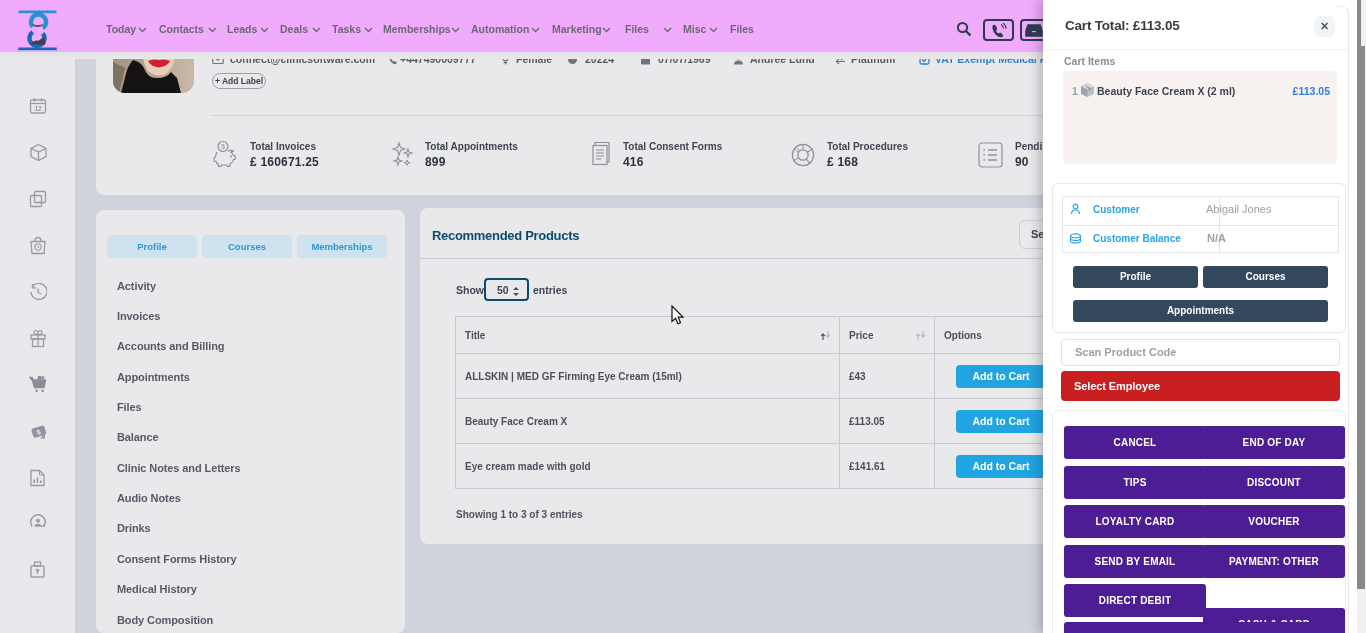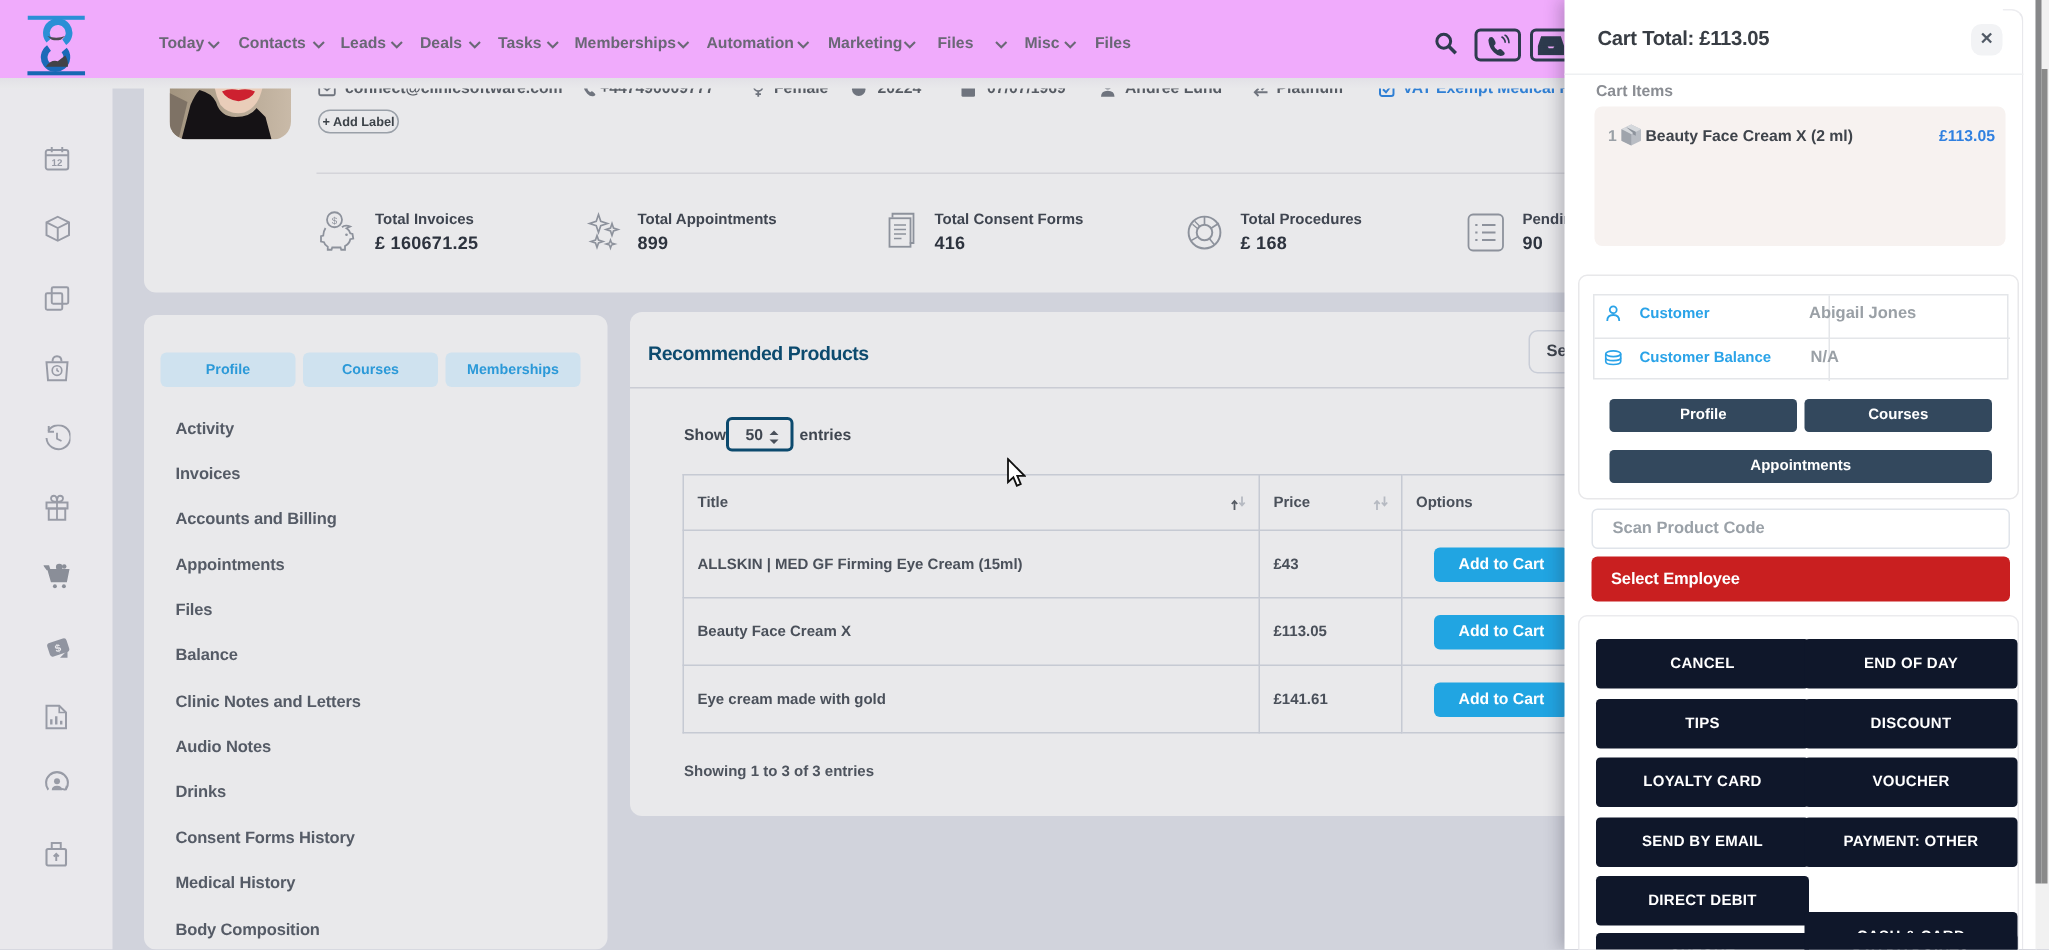--- a/index.html
+++ b/index.html
@@ -51,21 +51,21 @@
 #citems { left:21px; top:55px; font-size:10.5px; color:#8a8d93; font-weight:bold;}
 #cbox { left:20px; top:71px; width:274px; height:93px; background:#f7f2f0; border-radius:5px; }
 #ccard2 { left:9px; top:183px; width:294px; height:150px; border:1px solid #e8e8ea; border-radius:6px; background:#fff;}
 #ctbl { left:19px; top:196px; width:277px; height:57px; border:1px solid #e4e6e9; }
 #ctbl .hdiv { position:absolute; left:0; top:28px; width:277px; height:1px; background:#e4e6e9;}
 #ctbl .vdiv { position:absolute; left:156px; top:0; width:1px; height:57px; background:#e4e6e9;}
 .cbtn { position:absolute; background:#33485d; border-radius:3px; color:#fff; font-weight:bold; text-align:center; }
 #scan { left:18px; top:339px; width:279px; height:27px; border:1px solid #e0e4ea; border-radius:4px; font-size:11px; color:#9aa1a8; line-height:25px; padding-left:13px; font-weight:bold;}
 #semp { left:18px; top:371px; width:279px; height:30px; background:#c91f20; border-radius:4px; color:#fff; font-size:11px; font-weight:bold; line-height:30px; padding-left:13px; letter-spacing:-0.1px;}
 #ccard3 { left:9px; top:410px; width:294px; height:280px; border:1px solid #ebebee; border-radius:6px; background:#fff;}
-.gbtn { position:absolute; width:142px; height:33px; background:#0f172a; border-radius:3px; color:#fff; font-size:10px; font-weight:bold; text-align:center; line-height:33px; letter-spacing:.2px;}
+.gbtn { position:absolute; width:142px; height:33px; background:#4c1d95; border-radius:3px; color:#fff; font-size:10px; font-weight:bold; text-align:center; line-height:33px; letter-spacing:.2px;}
 
 #sbtrack { left:1357px; top:0; width:9px; height:633px; background:#f1f1f1; z-index:50;}
 #sbthumb1 { left:1357px; top:0px; width:4px; height:589px; background:#868789; z-index:51;}
 #sbthumb2 { left:1361px; top:46px; width:4px; height:543px; background:#8a8a8a; z-index:51;}
 #cursor { left:669px; top:305px; z-index:60; }
 </style>
 </head>
 <body>
 <div class="abs" id="cardA"></div>
 <div class="abs" id="sidebar"></div>
@@ -375,21 +375,21 @@
   <div class="in" id="ccard2"></div>
   <div class="in" id="ctbl">
       <div class="hdiv"></div>
       <div class="vdiv"></div>
     </div>
   <svg class="in" style="left:27px; top:203px;" width="11" height="12" viewBox="0 0 11 12">
       <circle cx="5.5" cy="3.5" r="2.3" stroke="#2aa3e8" stroke-width="1.2" fill="none"></circle>
       <path d="M1.5 11 Q1.5 7 5.5 7 Q9.5 7 9.5 11" stroke="#2aa3e8" stroke-width="1.2" fill="none"></path>
     </svg>
   <div class="in" style="left:50px; top:204px; font-size:10px; color:#2aa3e8; font-weight:bold;">Customer</div>
-  <div class="in" style="left:163px; top:203px; font-size:11px; color:#9aa0a6; font-weight:bold;">Abigail Jones</div>
+  <div class="in" style="left:163px; top:203px; font-size:11px; color:#9aa0a6; font-weight:normal;">Abigail Jones</div>
   <svg class="in" style="left:26px; top:233px;" width="13" height="11" viewBox="0 0 13 11">
       <g stroke="#2aa3e8" stroke-width="1.1" fill="none">
         <ellipse cx="6.5" cy="2.8" rx="5" ry="1.9"></ellipse>
         <path d="M1.5 2.8 L1.5 8 Q1.5 10 6.5 10 Q11.5 10 11.5 8 L11.5 2.8"></path>
         <path d="M1.5 5.5 Q1.5 7.4 6.5 7.4 Q11.5 7.4 11.5 5.5"></path>
       </g>
     </svg>
   <div class="in" style="left:50px; top:233px; font-size:10px; color:#2aa3e8; font-weight:bold;">Customer Balance</div>
   <div class="in" style="left:164px; top:232px; font-size:11px; color:#9aa0a6; font-weight:bold;">N/A</div>
   <div class="cbtn" style="left:30px; top:266px; width:125px; height:22px; font-size:10px; line-height:22px;">Profile</div>

